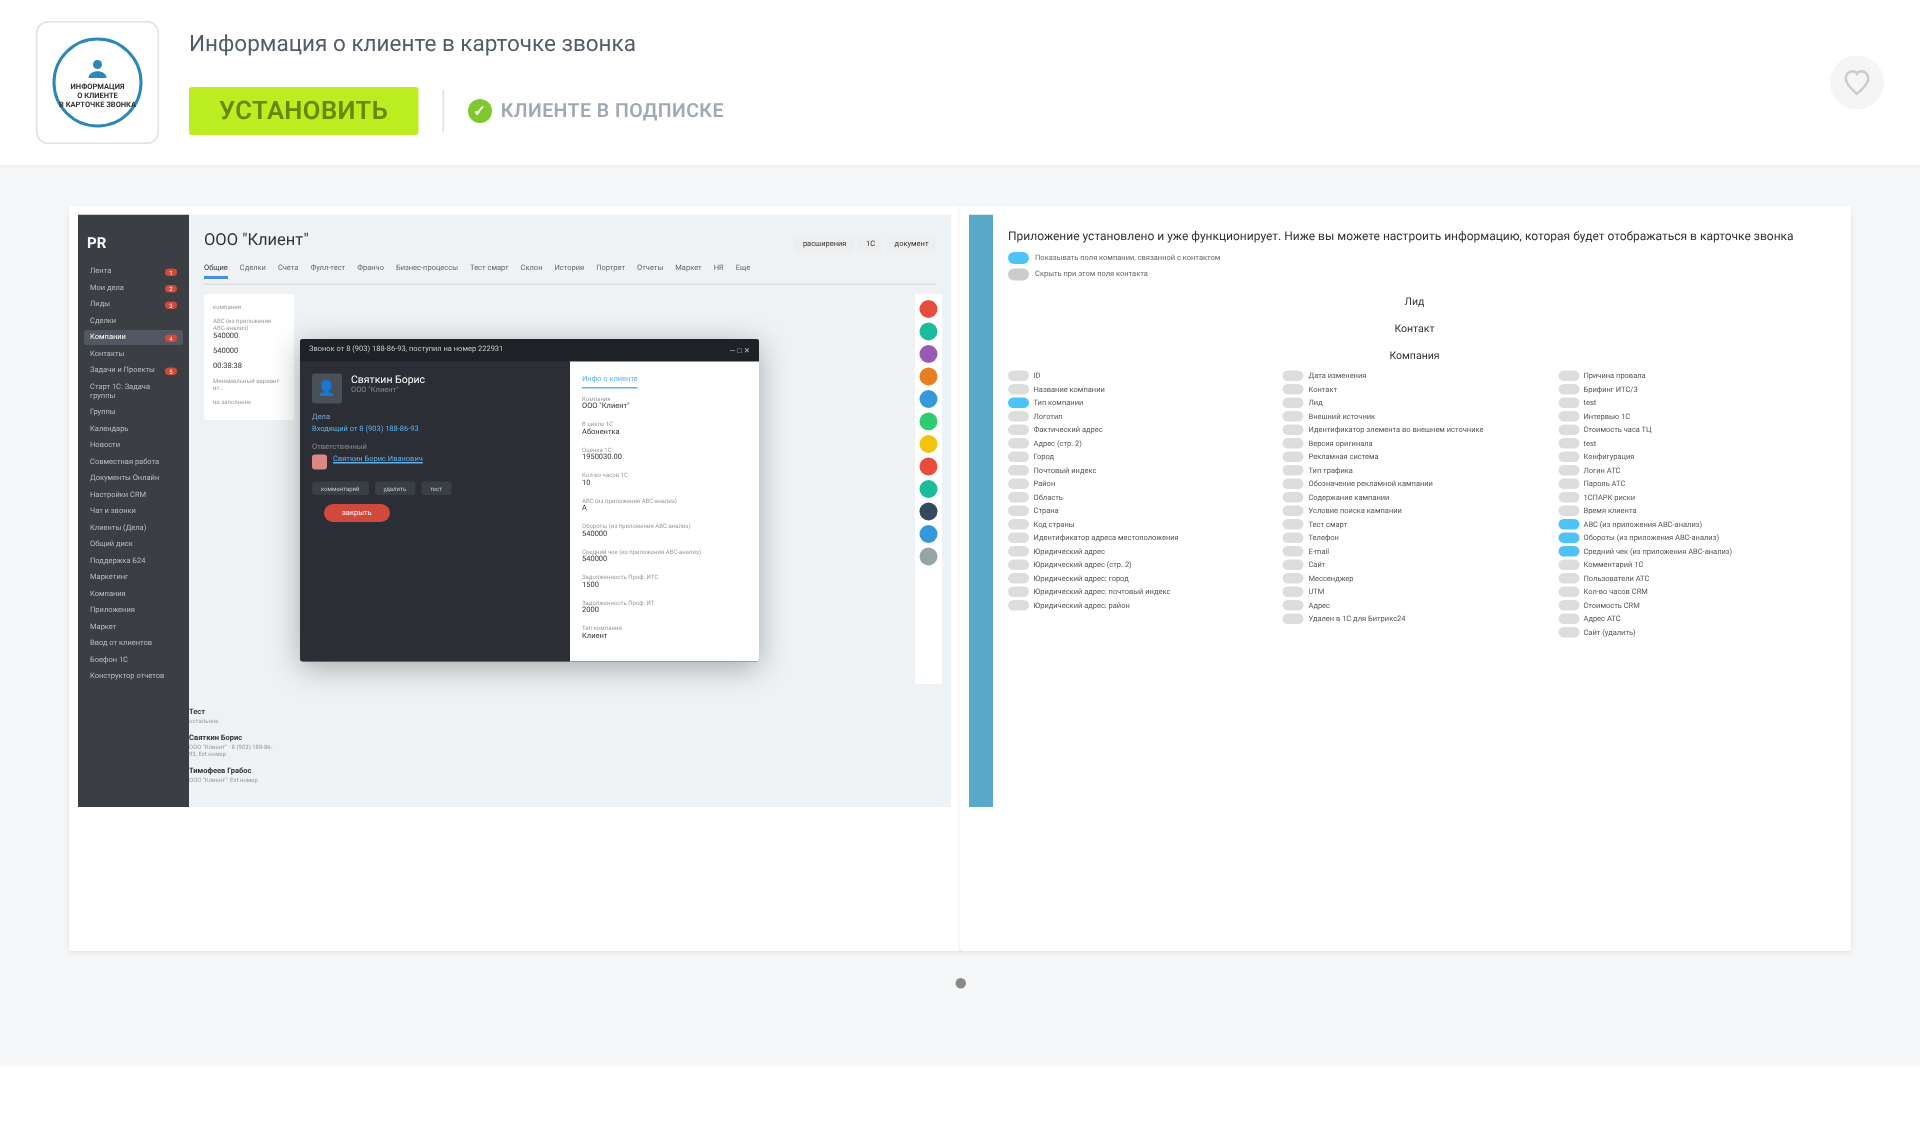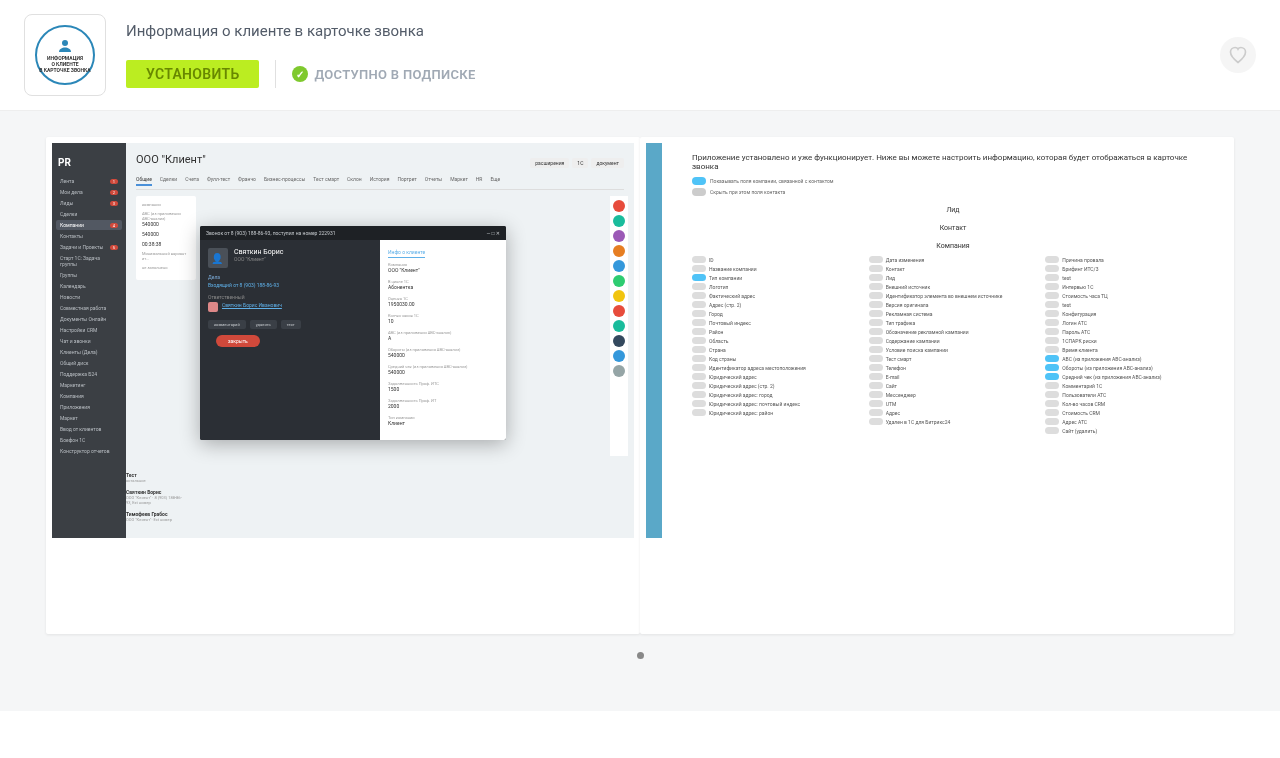--- a/index.html
+++ b/index.html
@@ -5,21 +5,21 @@
 *{margin:0;padding:0;box-sizing:border-box;font-family:-apple-system,BlinkMacSystemFont,"Segoe UI",Roboto,sans-serif}
 body{background:#fff;color:#333}
 .header{display:flex;align-items:center;padding:14px 24px;border-bottom:1px solid #eee;gap:20px}
 .app-icon{width:82px;height:82px;border:1px solid #e0e0e0;border-radius:8px;display:flex;align-items:center;justify-content:center;flex-direction:column;background:#fff;flex-shrink:0}
 .app-icon-inner{width:60px;height:60px;border:2px solid #2b87b8;border-radius:50%;display:flex;flex-direction:column;align-items:center;justify-content:center;font-size:6px;text-align:center;line-height:1.2}
 .app-icon-inner svg{width:18px;height:18px}
 .app-icon-text{font-size:5px;color:#333;font-weight:bold}
 .header-main{flex:1}
 .page-title{font-size:15px;font-weight:400;color:#535c69;margin-bottom:20px}
 .header-actions{display:flex;align-items:center;gap:16px}
-.install-btn{background:#bbed21;color:#688800;border:none;padding:6px 20px;font-size:14px;font-weight:600;border-radius:2px;cursor:pointer;letter-spacing:0.3px}
+.install-btn{background:#bbed21;color:#688800;border:none;padding:6px 20px;font-size:17px;font-weight:600;border-radius:2px;cursor:pointer;letter-spacing:0.3px}
 .divider{width:1px;height:28px;background:#e0e0e0}
 .subscription{display:flex;align-items:center;gap:6px;color:#a0a9b4;font-size:13px;font-weight:600;letter-spacing:0.3px}
 .check-icon{width:16px;height:16px;background:#7fc92e;border-radius:50%;display:flex;align-items:center;justify-content:center;color:#fff;font-size:10px}
 .fav-btn{width:36px;height:36px;border-radius:50%;background:#f5f5f5;border:none;display:flex;align-items:center;justify-content:center;cursor:pointer;color:#ccc;margin-left:auto}
 .content{background:#f5f6f7;padding:26px 36px;min-height:600px}
 .cards{display:flex;justify-content:center}
 .card{background:#fff;border-radius:2px;box-shadow:0 1px 3px rgba(0,0,0,0.08);width:594px;height:497px;padding:6px;position:relative;overflow:hidden}
 .shot{width:100%;height:395px;position:relative;overflow:hidden;font-size:6px}
 
 
@@ -91,21 +91,21 @@
       <div class="app-icon-text">В КАРТОЧКЕ ЗВОНКА</div>
     </div>
   </div>
   <div class="header-main">
     <h1 class="page-title">Информация о клиенте в карточке звонка</h1>
     <div class="header-actions">
       <button class="install-btn">УСТАНОВИТЬ</button>
       <div class="divider"></div>
       <div class="subscription">
         <span class="check-icon">✓</span>
-        <span>ДОСТУПНО В ПОДПИСКЕ</span>
+        <span>КЛИЕНТЕ В ПОДПИСКЕ</span>
       </div>
     </div>
   </div>
   <button class="fav-btn">
     <svg width="20" height="20" viewBox="0 0 24 24" fill="none" stroke="currentColor" stroke-width="2">
         <path d="M12 21C12 21 3 14 3 8.5C3 5.5 5.5 3 8.5 3C10 3 11.5 4 12 5C12.5 4 14 3 15.5 3C18.5 3 21 5.5 21 8.5C21 14 12 21 12 21Z"></path>
       </svg>
   </button>
 </div>
 
@@ -355,21 +355,21 @@
                 <div style="color:#999;font-size:4px">ООО "Клиент"· Ext номер</div>
               </div>
             </div>
         </div>
       </div>
     </div>
 
     <div class="card">
       <div class="shot" style="position:relative">
         <div class="s2-side"></div>
-        <div class="s2" style="margin-left:32px">
+        <div class="s2" style="margin-left:12px">
           <div class="s2-intro">Приложение установлено и уже функционирует. Ниже вы можете настроить информацию, которая будет отображаться в карточке звонка</div>
           <div class="s2-toggle-row">
             <div class="s2-toggle on"></div>
             <span>Показывать поля компании, связанной с контактом</span>
           </div>
           <div class="s2-toggle-row">
             <div class="s2-toggle off"></div>
             <span>Скрыть при этом поля контакта</span>
           </div>
           <div class="s2-section">Лид</div>

